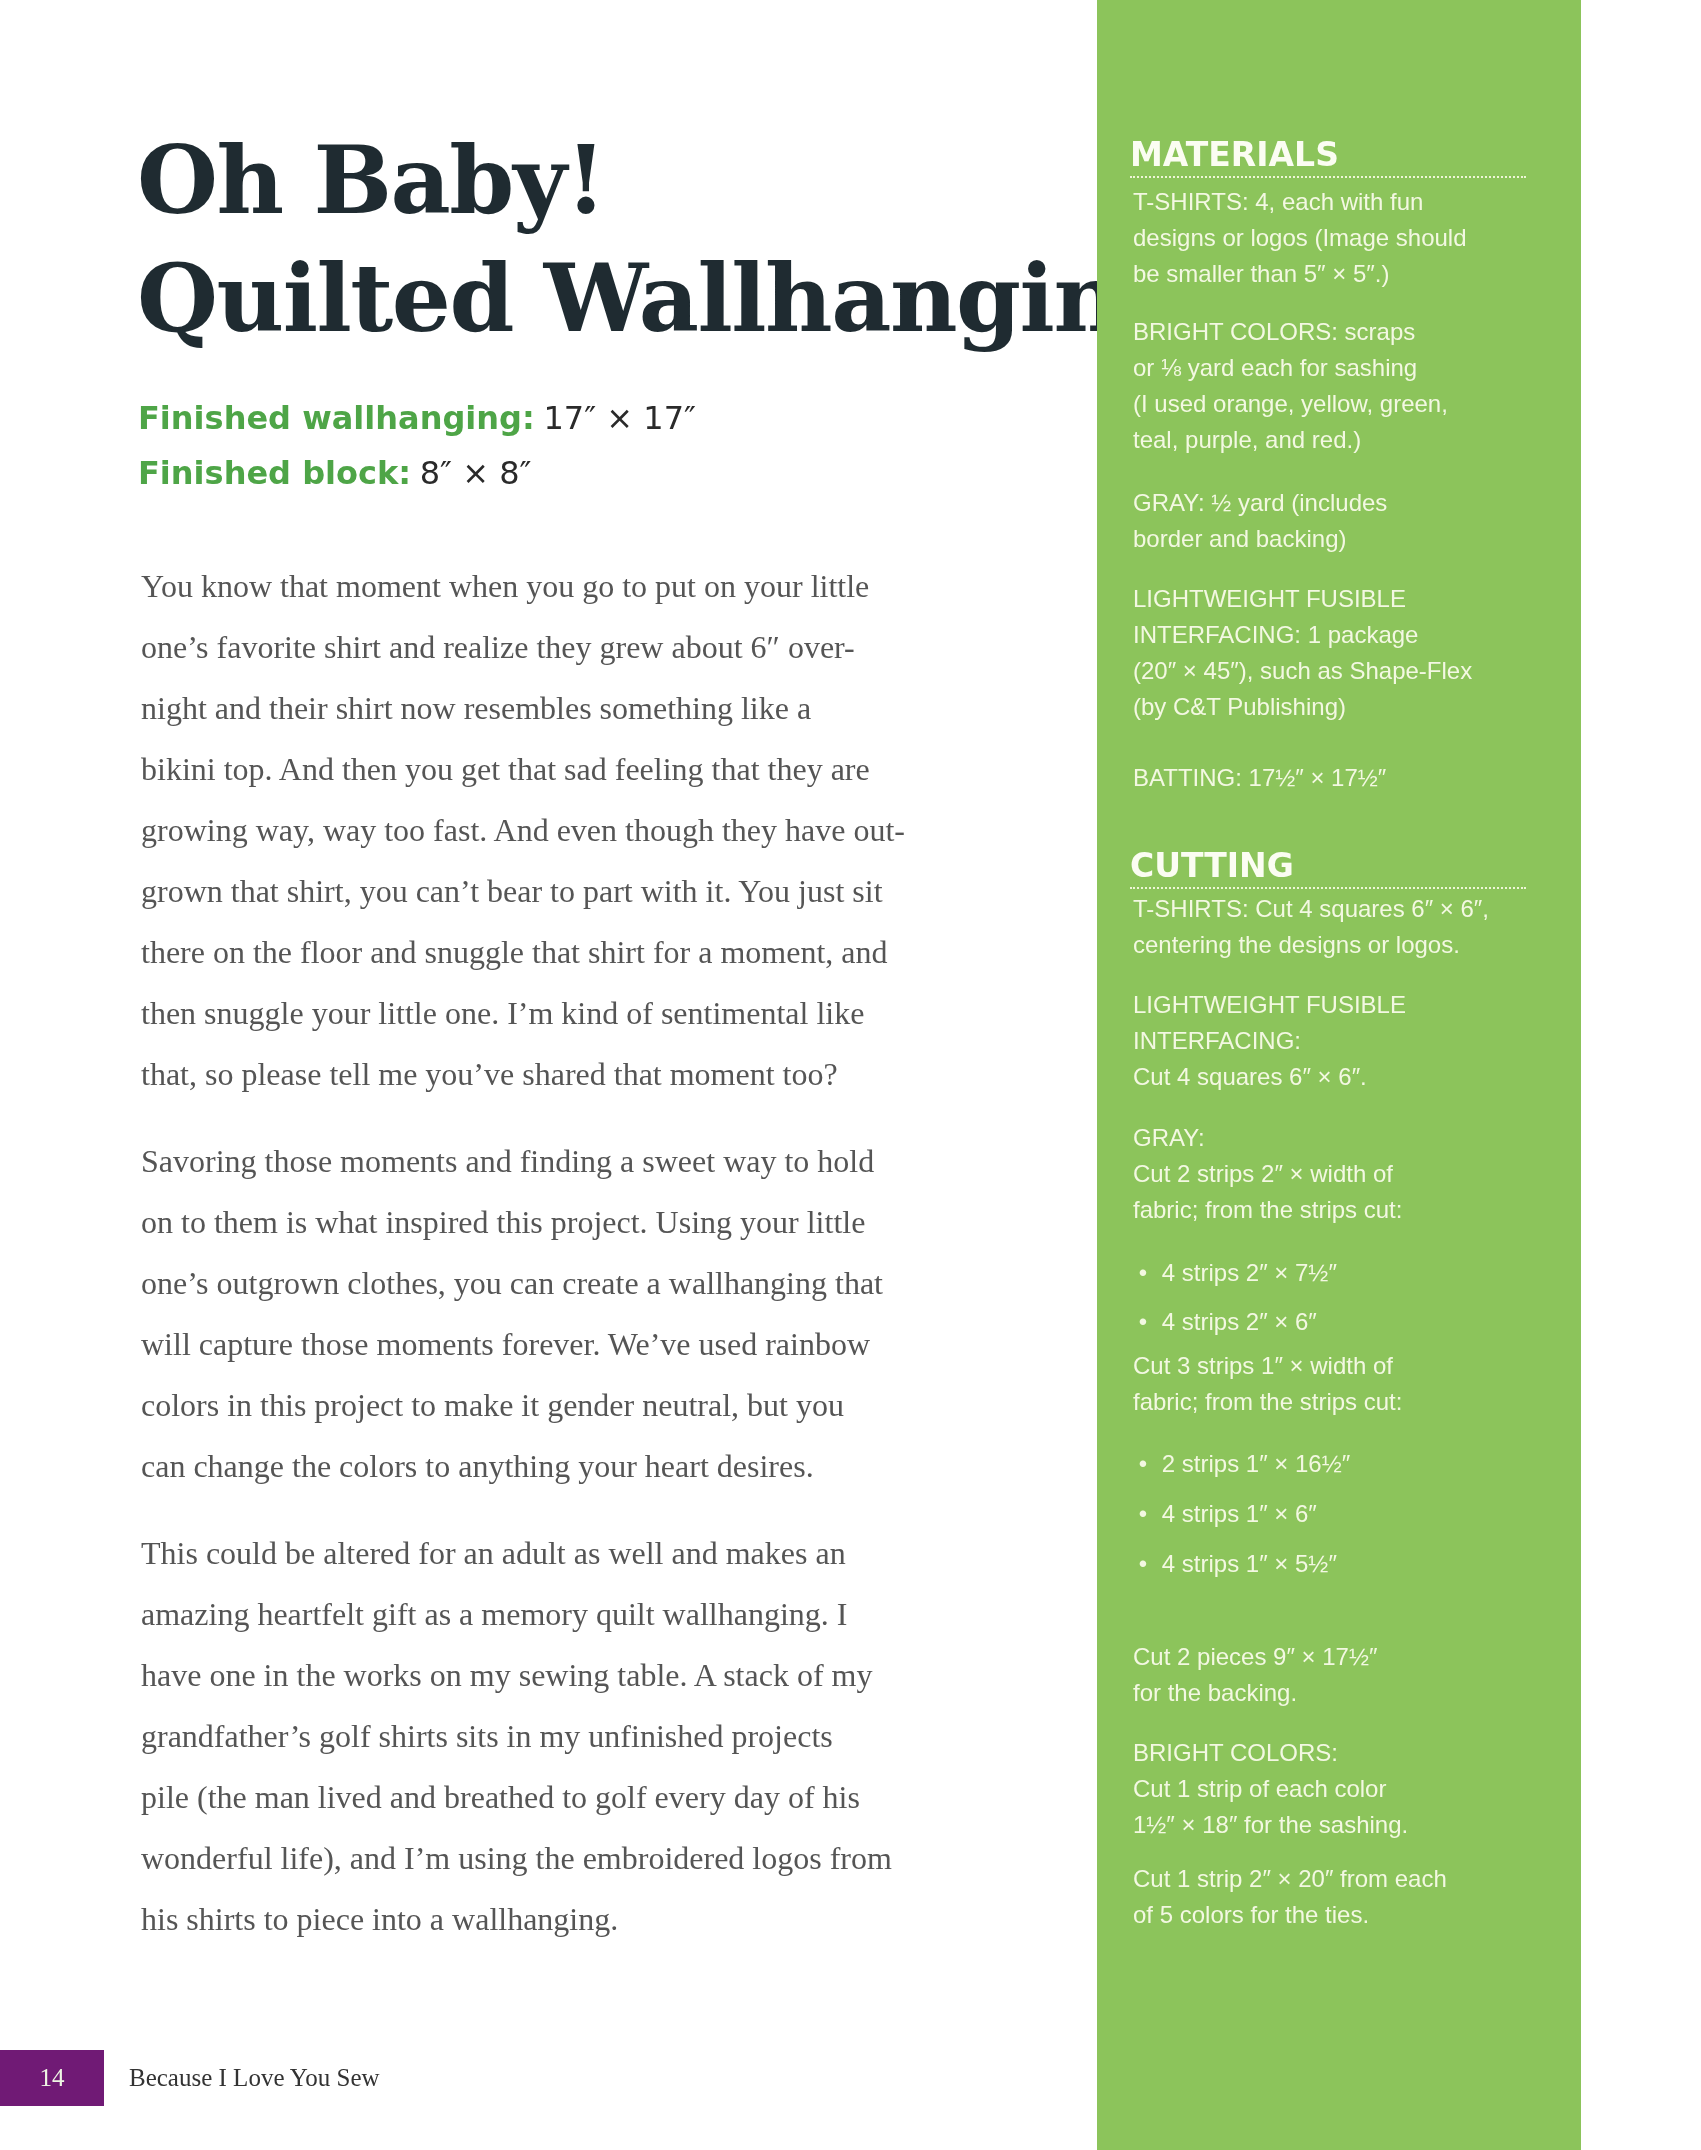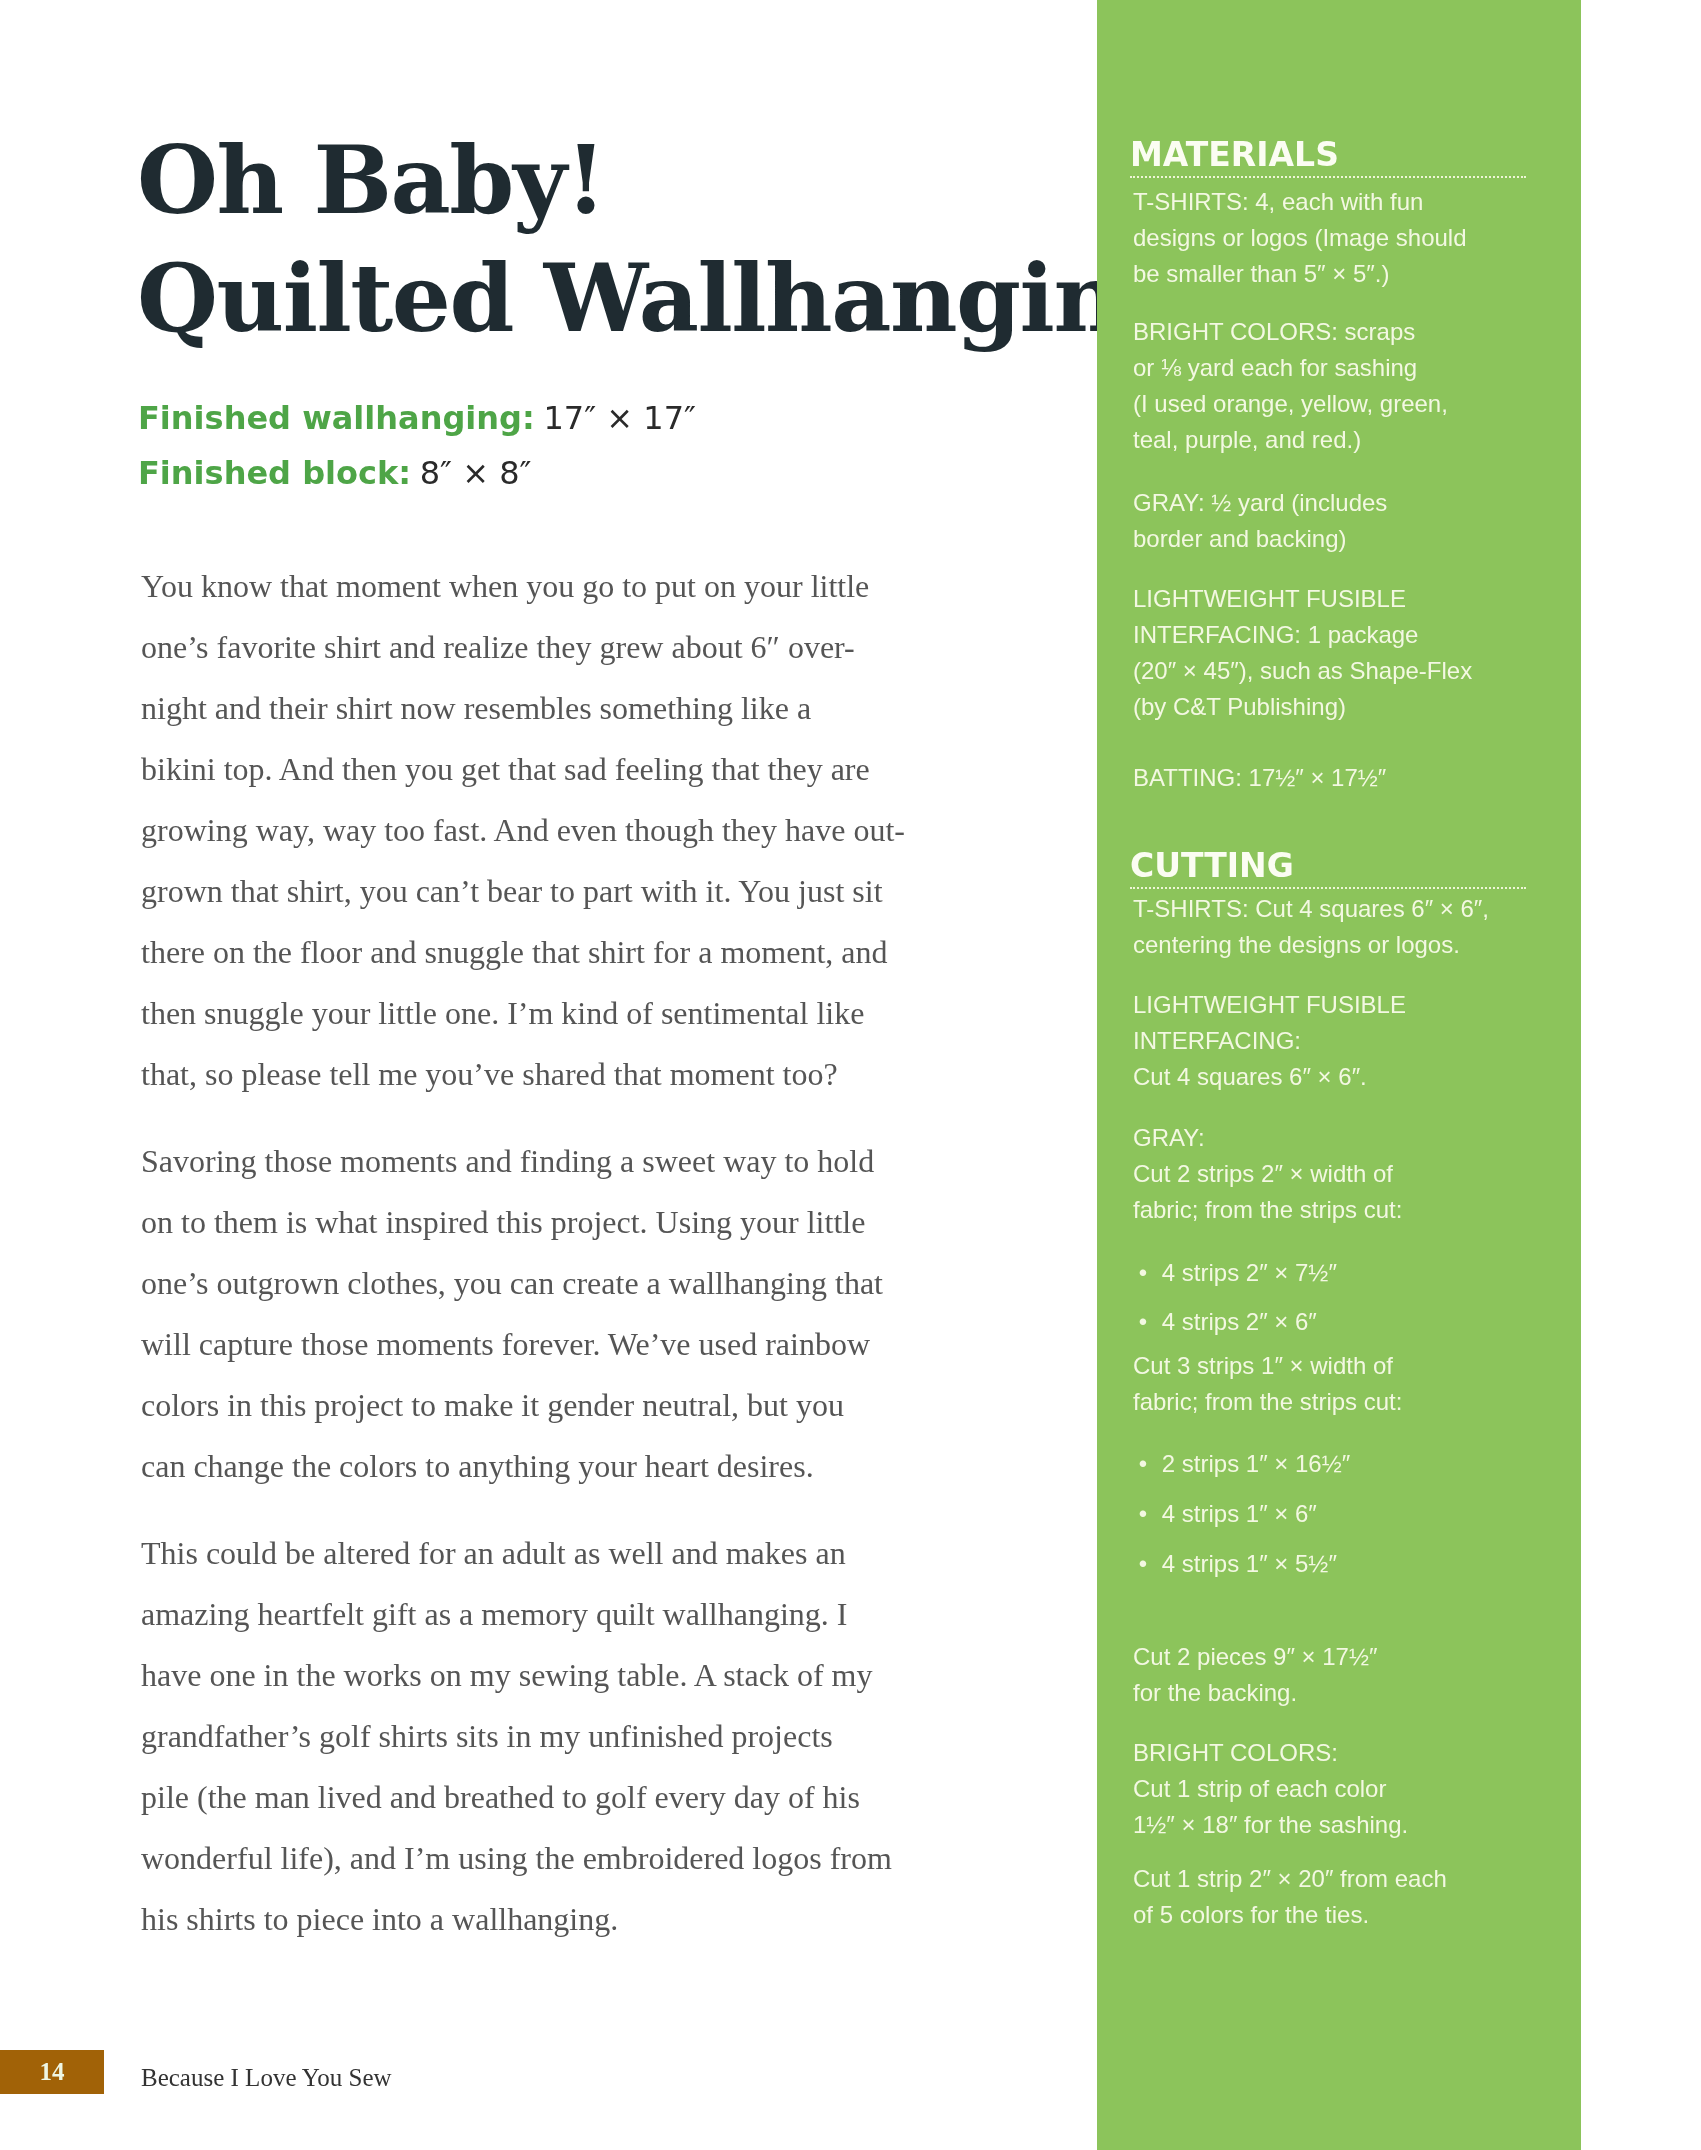--- a/index.html
+++ b/index.html
@@ -45,32 +45,32 @@
     position: absolute; left: 33px; width: 396px;
     font-family: "DejaVu Sans", "Liberation Sans", sans-serif;
     font-weight: bold; color: #fbfdf2; font-size: 33px; line-height: 36px;
     padding-bottom: 2.9px;
     border-bottom: 2.9px dotted #eef6d6;
   }
   .bullet { display: block; white-space: nowrap; padding-left: 5.8px; }
   .bullet .dot { display: inline-block; width: 23px; }
 
   .footer-box {
-    position: absolute; left: 0; top: 2050px; width: 104px; height: 44px;
-    background: #a16207;
-    display: flex; align-items: center; justify-content: center; font-weight: bold;
+    position: absolute; left: 0; top: 2050px; width: 104px; height: 56px;
+    background: #701a75;
+    display: flex; align-items: center; justify-content: center;
   }
   .footer-num {
     font-family: "Liberation Serif", "DejaVu Serif", serif;
     color: #eef6e4; font-size: 25px;
   }
   .footer-text {
     position: absolute; left: 129px; top: 2060px;
     font-family: "Liberation Serif", "DejaVu Serif", serif;
-    color: #333; font-size: 25px; line-height: 35px; white-space: nowrap; margin-left: 12px;
+    color: #333; font-size: 25px; line-height: 35px; white-space: nowrap;
   }
 </style>
 </head>
 <body>
 
 <h1 class="title">
   <span>Oh Baby!</span>
   <span>Quilted Wallhanging</span>
 </h1>
 

